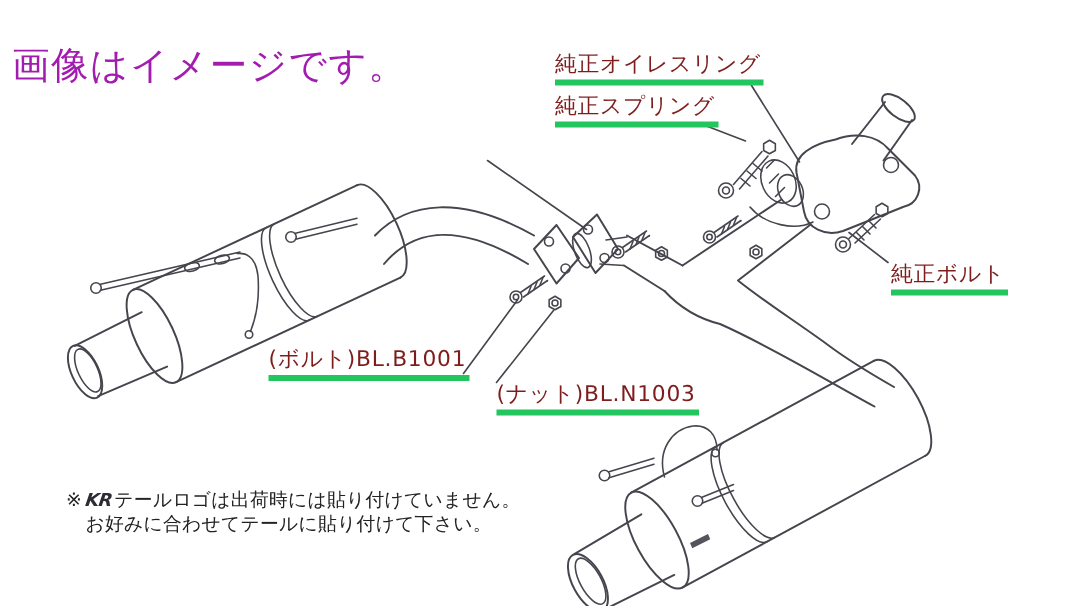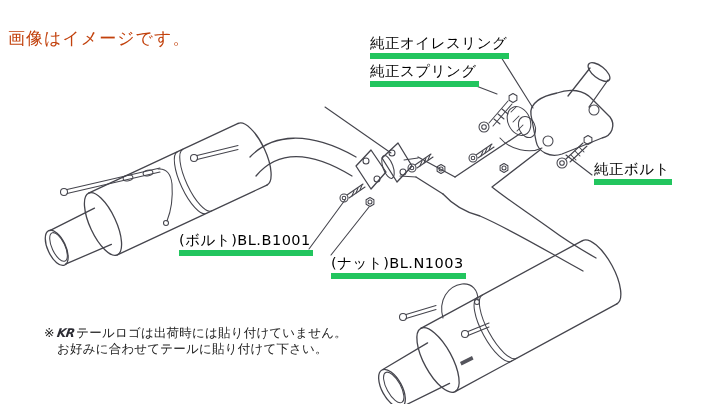--- a/index.html
+++ b/index.html
@@ -8,25 +8,25 @@
     font-family:"DejaVu Sans","Liberation Sans",sans-serif;
     color:#121212;overflow:hidden;
   }
   svg{position:absolute;left:0;top:0;}
   .ln{fill:none;stroke:#45454d;stroke-width:1.3;stroke-linecap:round;stroke-linejoin:round;}
   .thin{stroke-width:1.05;}
   .leader{fill:none;stroke:#45454d;stroke-width:1.1;stroke-linecap:round;}
   .fillmark{fill:#54545c;stroke:none;}
   .lbl{
     position:absolute;font-size:14.5px;line-height:1.15;letter-spacing:.5px;
-    color:#000000;white-space:nowrap;border-bottom:6px solid #22c55e;padding:0 2px 1px 0;
+    color:#7f1d1d;white-space:nowrap;border-bottom:4px solid #22c55e;padding:0 2px 1px 0;
   }
   .caption{
-    position:absolute;left:8px;top:27px;font-size:17px;letter-spacing:1px;
-    color:#c2410c;white-space:nowrap;
+    position:absolute;left:8px;top:27px;font-size:25px;letter-spacing:1px;
+    color:#a21caf;white-space:nowrap;
   }
   .note{
     position:absolute;left:44px;top:325px;font-size:12.5px;line-height:15px;
     color:#222;white-space:nowrap;letter-spacing:.2px;
   }
   .note .row2{padding-left:13px;}
   .krlogo{
     display:inline-block;font-style:italic;font-weight:bold;font-size:12px;
     letter-spacing:-.5px;color:#2c2c34;transform:skewX(-8deg);margin:0 2px;
   }
@@ -200,21 +200,21 @@
       <polyline class="leader" points="592,175 566,155"></polyline>
       <polyline class="leader" points="309,249 345,200"></polyline>
       <polyline class="leader" points="331,255 369,207"></polyline>
     </g>
   </svg>
 
   <div class="caption">画像はイメージです。</div>
 
   <div class="lbl" style="left:370px;top:35px;">純正オイレスリング</div>
   <div class="lbl" style="left:370px;top:63px;">純正スプリング</div>
-  <div class="lbl" style="left:594px;top:161px;">純正ボルト</div>
+  <div class="lbl" style="left:594px;top:175px;">純正ボルト</div>
   <div class="lbl" style="left:179px;top:232px;">(ボルト)BL.B1001</div>
   <div class="lbl" style="left:331px;top:255px;text-align:center;">(ナット)BL.N1003</div>
 
   <div class="note">
     <div class="row1">
       <span>※</span><span class="krlogo">KR</span><span>テールロゴは出荷時には貼り付けていません。</span>
     </div>
     <div class="row2">
       <span>お好みに合わせてテールに貼り付けて下さい。</span>
     </div>

